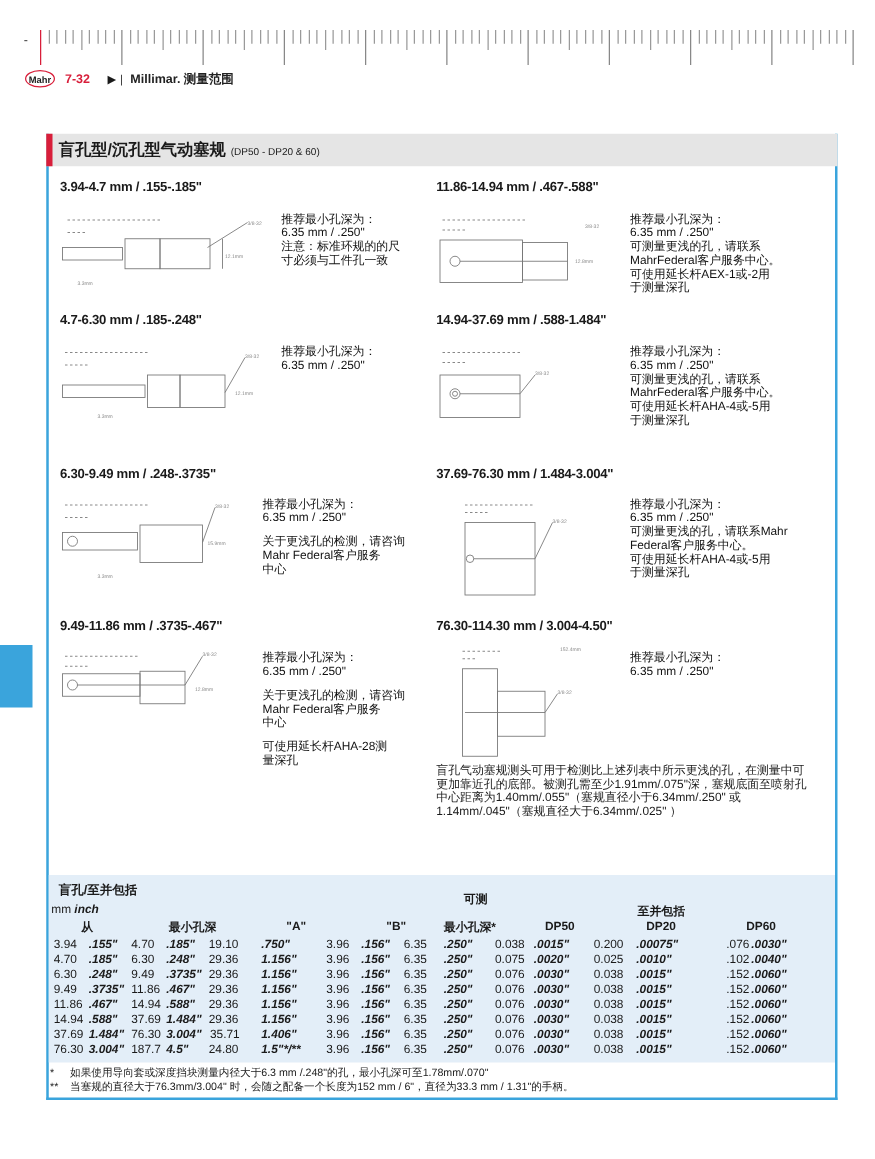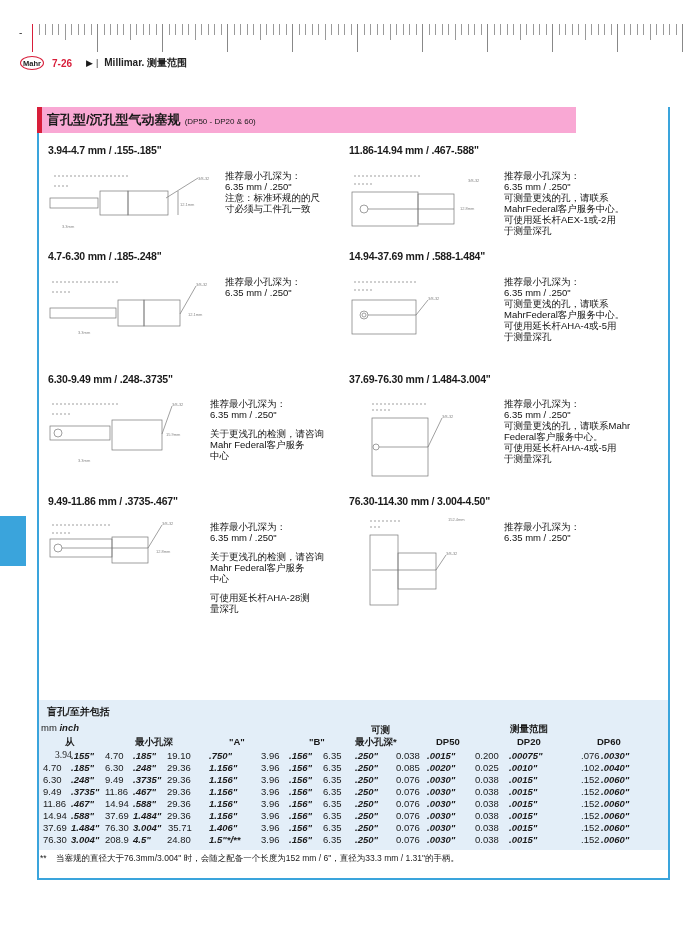--- a/index.html
+++ b/index.html
@@ -10,21 +10,21 @@
   .ruler span.mid { height: 16px; }
   .ruler span.big { height: 28px; background: #888; }
   .ruler span.red { background: #d81e3a; height: 28px; }
   .hdr { position: absolute; left: 20px; top: 55px; display: flex; align-items: center; height: 16px; }
   .logo { border: 1.5px solid #d81e3a; border-radius: 50%; width: 24px; height: 14px; font-size: 7.5px; font-weight: bold; color: #222; display:flex; align-items:center; justify-content:center; }
   .pagenum { color: #d81e3a; font-weight: bold; font-size: 10px; margin-left: 8px; }
   .arrow { font-size: 9px; margin-left: 14px; }
   .sep { font-size: 9px; margin-left: 3px; color:#333; }
   .crumb { font-size: 10px; margin-left: 6px; font-weight: bold; color:#222; }
   .panel { position: absolute; left: 37px; top: 107px; width: 633px; height: 773px; border-left: 2px solid #3aa4dc; border-right: 2px solid #3aa4dc; border-bottom: 2px solid #3aa4dc; }
-  .titlebar { position: absolute; left: 37px; top: 107px; width: 539px; height: 26px; background: #f9a8d4; display: flex; align-items: center; }
+  .titlebar { position: absolute; left: 37px; top: 107px; width: 633px; height: 26px; background: #e5e5e5; display: flex; align-items: center; }
   .titlebar .redmark { width: 5px; height: 26px; background: #d81e3a; }
   .titlebar .t1 { font-size: 13px; font-weight: bold; color: #1a1a1a; margin-left: 5px; }
   .titlebar .t2 { font-size: 8px; color: #1a1a1a; margin-left: 4px; margin-top: 3px; }
   .sidetab { position: absolute; left: 0; top: 516px; width: 26px; height: 50px; background: #3aa4dc; }
   .sec { position: absolute; }
   .sec h3 { font-size: 10.5px; font-weight: bold; letter-spacing: -0.2px; white-space: nowrap; }
   .note { position: absolute; font-size: 9.5px; line-height: 11px; color: #111; }
   .note p { white-space: pre-line; }
   .note p + p { margin-top: 8px; }
   .drw { position: absolute; }
@@ -147,21 +147,21 @@
     <span class="mid" style="left: 617.5px;"></span>
     <span style="left: 624px;"></span>
     <span style="left: 630.5px;"></span>
     <span style="left: 637px;"></span>
     <span style="left: 643.5px;"></span>
     <span class="big" style="left: 650px;"></span>
   </div>
 
 <div class="hdr">
   <div class="logo">Mahr</div>
-  <span class="pagenum">7-26</span>
+  <span class="pagenum">7-32</span>
   <span class="arrow">▶</span>
   <span class="sep">|</span>
   <span class="crumb">Millimar. 测量范围</span>
 </div>
 
 <div class="sidetab"></div>
 
 <div class="panel"></div>
 <div class="titlebar">
   <div class="redmark"></div>
@@ -344,38 +344,39 @@
     <rect x="10" y="22" width="28" height="70"></rect>
       <rect x="38" y="40" width="38" height="36"></rect>
       <line x1="12" y1="57" x2="76" y2="57"></line>
     <line x1="76" y1="57" x2="86" y2="42"></line>
       <text x="86" y="42" font-size="4" fill="#888" stroke="none">3/8-32</text>
     <text x="88" y="8" font-size="4" fill="#888" stroke="none">152.4mm</text>
   </svg>
 </div>
 
 <div class="super">
+  <div>盲孔气动塞规测头可用于检测比上述列表中所示更浅的孔，在测量中可更加靠近孔的底部。被测孔需至少1.91mm/.075"深，塞规底面至喷射孔中心距离为1.40mm/.055"（塞规直径小于6.34mm/.250" 或1.14mm/.045"（塞规直径大于6.34mm/.025" ）</div>
 </div>
 
 <div class="tbl">
   <div class="ttl">盲孔/至并包括</div>
   <div class="unit"><span>mm</span> <i>inch</i></div>
   <div class="th" style="left:26px;top:36px">从</div>
   <div class="th" style="left:96px;top:36px">最小孔深</div>
   <div class="th" style="left:190px;top:36px">"A"</div>
   <div class="th" style="left:270px;top:36px">"B"</div>
-  <div class="th" style="left:332px;top:24px">可测</div>
+  <div class="th" style="left:332px;top:13px">可测</div>
   <div class="th" style="left:316px;top:36px">最小孔深*</div>
-  <div class="th" style="left:471px;top:23px">测量范围</div>
+  <div class="th" style="left:471px;top:23px">至并包括</div>
   <div class="th" style="left:397px;top:36px">DP50</div>
   <div class="th" style="left:478px;top:36px">DP20</div>
   <div class="th" style="left:558px;top:36px">DP60</div>
   <div class="rows" id="rows">
       <div class="row">
-        <span style="left: 16px; font-family: Liberation Serif, serif;">3.94</span>
+        <span style="left: 4px;">3.94</span>
         <span class="i" style="left: 32px;">.155"</span>
         <span style="left: 66px;">4.70</span>
         <span class="i" style="left: 94px;">.185"</span>
         <span style="left: 128px;">19.10</span>
         <span class="i" style="left: 170px;">.750"</span>
         <span style="left: 222px;">3.96</span>
         <span class="i" style="left: 250px;">.156"</span>
         <span style="left: 284px;">6.35</span>
         <span class="i" style="left: 316px;">.250"</span>
         <span style="left: 357px;">0.038</span>
@@ -389,21 +390,21 @@
         <span style="left: 4px;">4.70</span>
         <span class="i" style="left: 32px;">.185"</span>
         <span style="left: 66px;">6.30</span>
         <span class="i" style="left: 94px;">.248"</span>
         <span style="left: 128px;">29.36</span>
         <span class="i" style="left: 170px;">1.156"</span>
         <span style="left: 222px;">3.96</span>
         <span class="i" style="left: 250px;">.156"</span>
         <span style="left: 284px;">6.35</span>
         <span class="i" style="left: 316px;">.250"</span>
-        <span style="left: 357px;">0.085</span>
+        <span style="left: 357px;">0.075</span>
         <span class="i" style="left: 388px;">.0020"</span>
         <span style="left: 436px;">0.025</span>
         <span class="i" style="left: 470px;">.0010"</span>
         <span style="left: 542px;">.102</span>
         <span class="i" style="left: 562px;">.0040"</span>
       </div>
       <div class="row">
         <span style="left: 4px;">6.30</span>
         <span class="i" style="left: 32px;">.248"</span>
         <span style="left: 66px;">9.49</span>
@@ -489,33 +490,34 @@
         <span style="left: 357px;">0.076</span>
         <span class="i" style="left: 388px;">.0030"</span>
         <span style="left: 436px;">0.038</span>
         <span class="i" style="left: 470px;">.0015"</span>
         <span style="left: 542px;">.152</span>
         <span class="i" style="left: 562px;">.0060"</span>
       </div>
       <div class="row">
         <span style="left: 4px;">76.30</span>
         <span class="i" style="left: 32px;">3.004"</span>
-        <span style="left: 66px;">208.9</span>
+        <span style="left: 66px;">187.7</span>
         <span class="i" style="left: 94px;">4.5"</span>
         <span style="left: 128px;">24.80</span>
         <span class="i" style="left: 170px;">1.5"*/**</span>
         <span style="left: 222px;">3.96</span>
         <span class="i" style="left: 250px;">.156"</span>
         <span style="left: 284px;">6.35</span>
         <span class="i" style="left: 316px;">.250"</span>
         <span style="left: 357px;">0.076</span>
         <span class="i" style="left: 388px;">.0030"</span>
         <span style="left: 436px;">0.038</span>
         <span class="i" style="left: 470px;">.0015"</span>
         <span style="left: 542px;">.152</span>
         <span class="i" style="left: 562px;">.0060"</span>
       </div>
     </div>
 </div>
 
 <div class="foot">
+  <div><b>*</b><span>如果使用导向套或深度挡块测量内径大于6.3 mm /.248"的孔，最小孔深可至1.78mm/.070"</span></div>
   <div><b>**</b><span>当塞规的直径大于76.3mm/3.004" 时，会随之配备一个长度为152 mm / 6"，直径为33.3 mm / 1.31"的手柄。</span></div>
 </div>
 
 </body></html>

